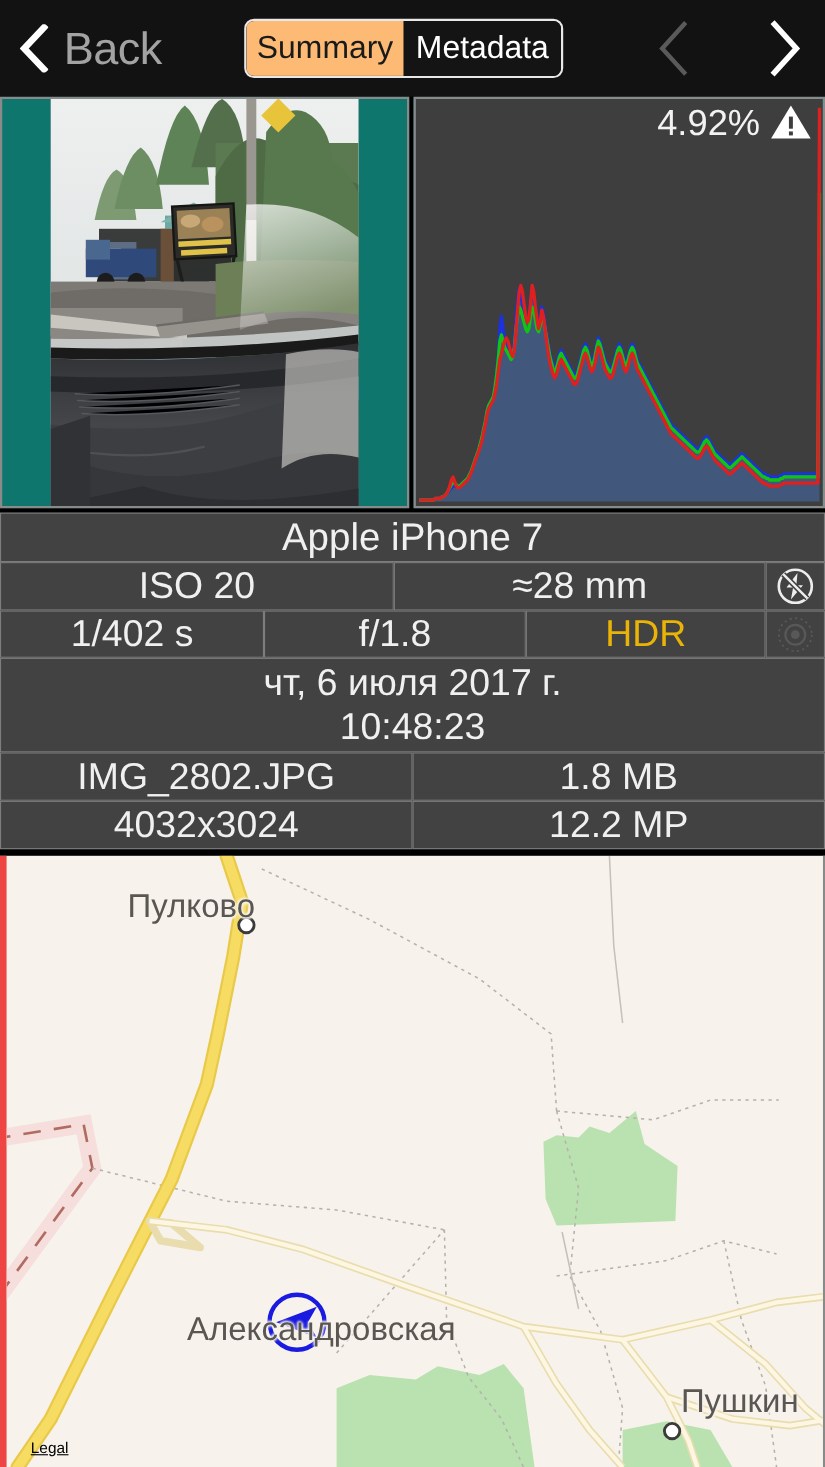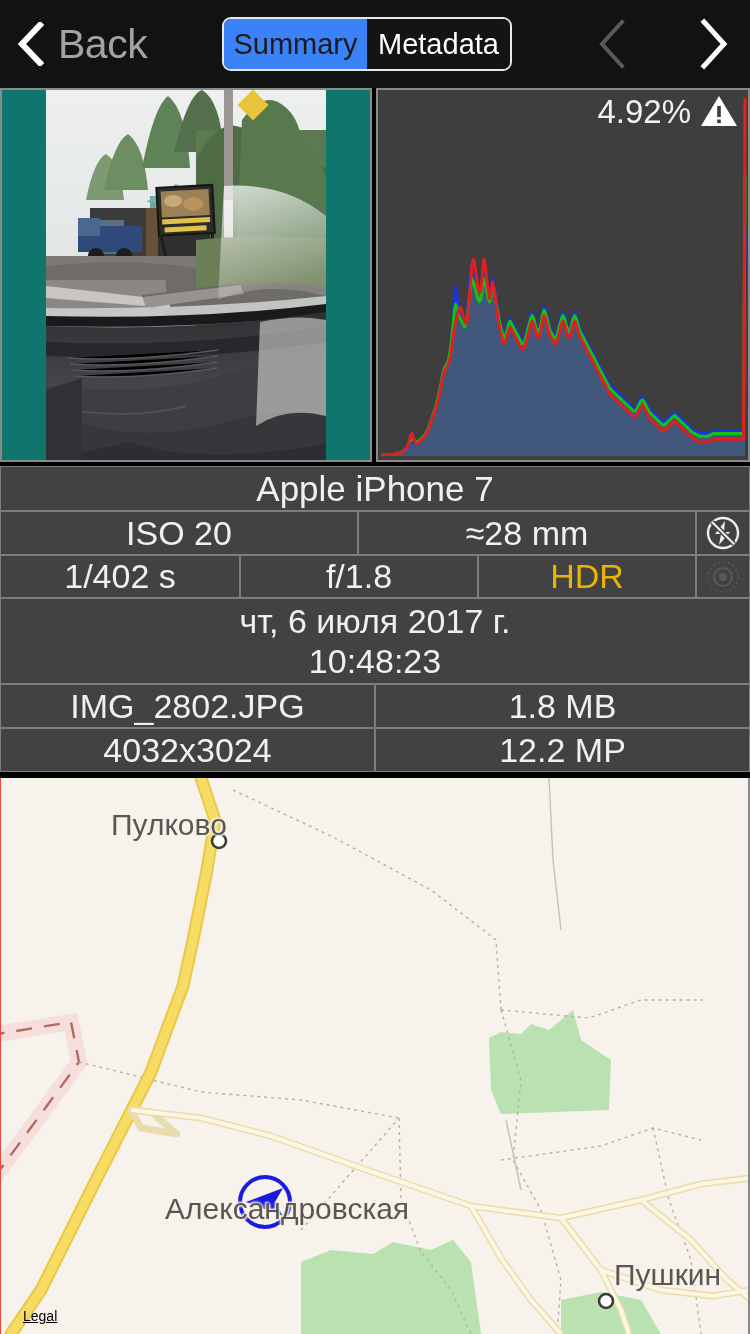--- a/index.html
+++ b/index.html
@@ -29,21 +29,21 @@
   .seg {
     position:absolute; left:222px; top:17px;
     width:290px; height:54px;
     border:2px solid #e8e8e8; border-radius:9px;
     display:flex; overflow:hidden; background:#111;
   }
   .seg-item {
     flex:1; display:flex; align-items:center; justify-content:center;
     font-size:29px; cursor:pointer; user-select:none;
   }
-  .seg-item.on { background:#3b82f6; color:#1a1a1a; }
+  .seg-item.on { background:#fdba74; color:#1a1a1a; }
   .seg-item.off { background:#141414; color:#fff; }
 
   .nav-arrows {
     position:absolute; right:18px; top:0; height:88px;
     display:flex; align-items:center; gap:66px;
   }
   .nav-arrows svg { display:block; cursor:pointer; }
 
   
   .panels { position:absolute; left:0; top:88px; width:750px; height:374px; background:#000; }
@@ -89,21 +89,21 @@
   .r-exp .cell:nth-child(3){ width:218px; height:43px; }
   .r-exp .cell:nth-child(4){ width:54px;  height:43px; }
   .r-date .cell { width:750px; height:86px; flex-direction:column; line-height:1.18; font-size:34px; }
   .r-file .cell { width:375px; height:44px; }
   .r-dims .cell { width:375px; height:44px; }
 
   
   .map {
     position:absolute; left:0; top:778px; width:750px; height:556px;
     background:#f7f3ec; overflow:hidden;
-    border-left:1px solid #ef4444; border-right:2px solid #8a8a8a;
+    border-left:6px solid #ef4444; border-right:2px solid #8a8a8a;
   }
   .map-svg { position:absolute; left:0; top:0; width:750px; height:556px; display:block; }
   .map-label {
     position:absolute; color:#5a5652; font-size:30px; white-space:nowrap;
     text-shadow:0 0 3px #f7f3ec, 0 0 3px #f7f3ec, 1px 1px 2px #f7f3ec, -1px -1px 2px #f7f3ec;
     pointer-events:none;
   }
   .legal {
     position:absolute; left:22px; bottom:10px;
     color:#000000; font-size:14px; text-decoration:underline; cursor:pointer;

